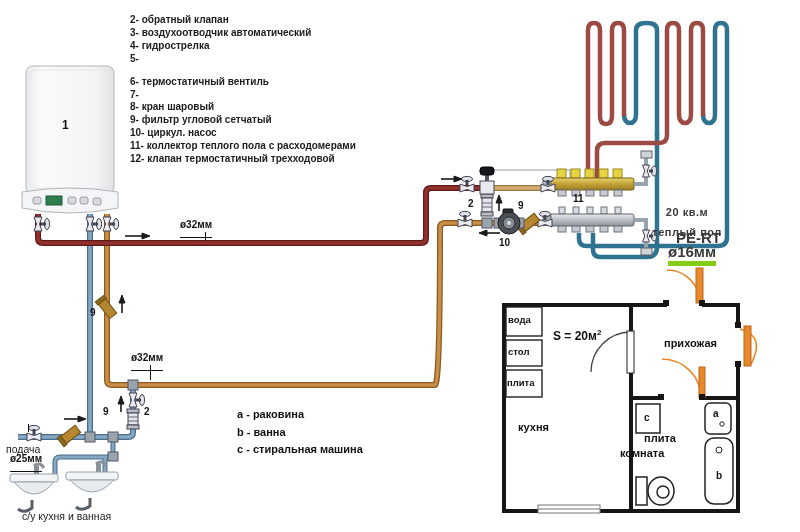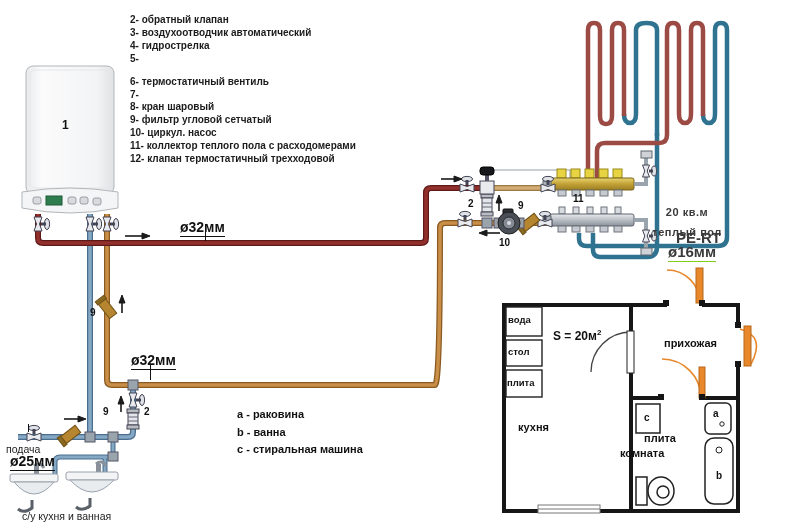--- a/index.html
+++ b/index.html
@@ -4,21 +4,21 @@
 <style>
   html,body{margin:0;padding:0;background:#888;}
   #stage{position:relative;width:800px;height:532px;background:#ffffff;overflow:hidden;
          font-family:"Liberation Sans","DejaVu Sans",sans-serif;color:#222;}
   svg{position:absolute;left:0;top:0;}
   .lb{position:absolute;white-space:nowrap;color:#222;}
   .legend{position:absolute;left:130px;top:14px;font-size:10px;font-weight:600;line-height:12.9px;color:#1c1c1c;}
   .legend .gap{margin-top:10px;}
   .abc{position:absolute;left:237px;top:406px;font-size:11px;font-weight:700;line-height:17.5px;color:#111;}
   .num{font-size:10px;font-weight:700;color:#111;}
-  .pipe-dim{font-size:14px;font-weight:700;color:#111;border-bottom:1px solid #111;padding-bottom:1px;}
+  .pipe-dim{font-size:10px;font-weight:700;color:#111;border-bottom:1px solid #111;padding-bottom:7px;}
   .tick{position:absolute;width:1px;background:#111;}
   .cap{font-size:10.5px;color:#222;}
   .room{font-size:11px;font-weight:700;color:#111;}
   .kitem{font-size:9.5px;font-weight:700;color:#111;}
   .coiltxt{font-size:11px;color:#3a3a3a;font-weight:600;letter-spacing:.5px;}
   .pert{font-size:15px;color:#3a3a3a;font-weight:600;}
   .mark{font-size:10px;font-weight:700;color:#111;}
 </style>
 </head>
 <body>
@@ -362,21 +362,21 @@
 <span class="tick" style="left:150px;top:365px;height:15px;"></span>
 <span class="lb pipe-dim" style="left:10px;top:411px;margin-top:42px;">ø25мм</span>
 <span class="tick" style="left:28px;top:424px;height:8px;"></span>
 
 <span class="lb cap" style="left:6px;top:443px;">подача</span>
 <span class="lb cap" style="left:22px;top:510px;">с/у кухня и  ванная</span>
 
 <span class="lb coiltxt" style="left:652px;top:190px;width:70px;text-align:center;margin-top:36px;">теплый пол</span>
 <span class="lb coiltxt" style="left:652px;top:206px;width:70px;text-align:center;">20 кв.м</span>
 <span class="lb pert" style="left:676px;top:229px;">PE-RT</span>
-<span class="lb pert" style="left:668px;top:243px;border-bottom:1px solid #84cc16;padding-bottom:1px;">ø16мм</span>
+<span class="lb pert" style="left:668px;top:243px;border-bottom:5px solid #84cc16;padding-bottom:1px;">ø16мм</span>
 
 <span class="lb room" style="left:553px;top:328px;font-size:12px;"><span>S = 20м</span><sup style="font-size:8px;">2</sup></span>
 <span class="lb kitem" style="left:508px;top:314px;">вода</span>
 <span class="lb kitem" style="left:508px;top:346px;">стол</span>
 <span class="lb kitem" style="left:507px;top:377px;">плита</span>
 <span class="lb room" style="left:518px;top:421px;">кухня</span>
 <span class="lb room" style="left:664px;top:337px;">прихожая</span>
 <span class="lb room" style="left:644px;top:432px;">плита</span>
 <span class="lb room" style="left:620px;top:447px;">комната</span>
 <span class="lb mark" style="left:644px;top:412px;">c</span>

